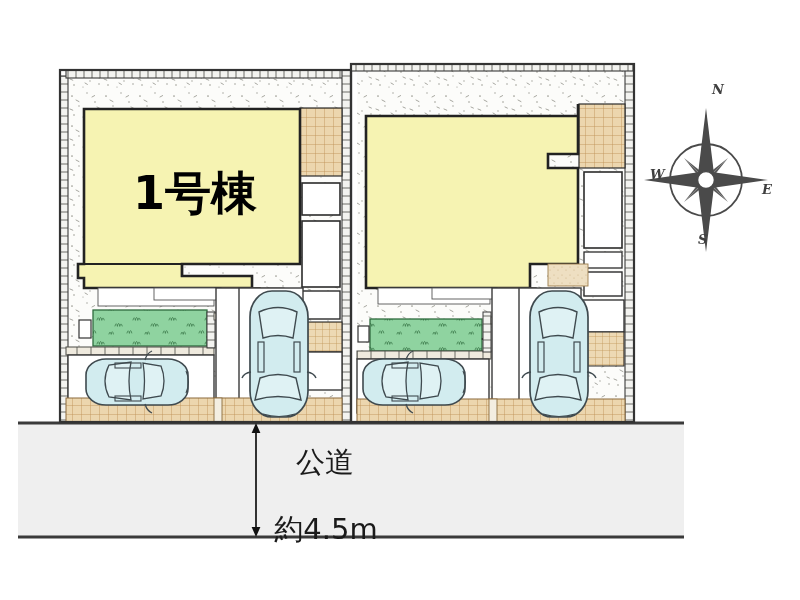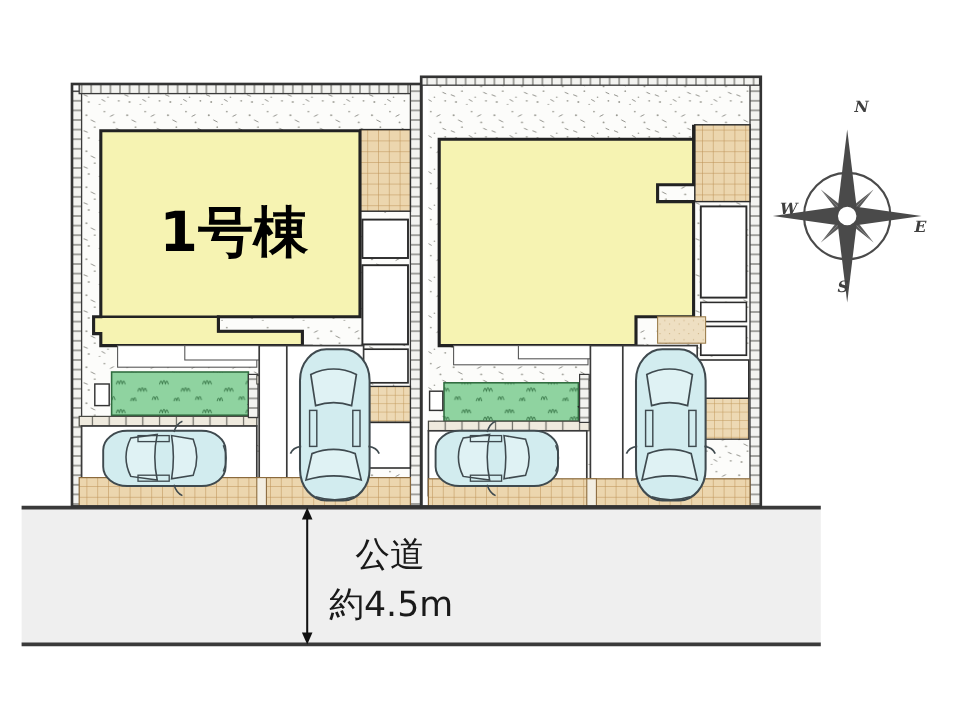--- a/index.html
+++ b/index.html
@@ -275,21 +275,21 @@
       </g>
       <circle cx="0" cy="0" r="8.5" fill="#ffffff" stroke="#4a4a4a" stroke-width="1.6"></circle>
     </g>
   </svg>
 
   <div class="txt bldg-label" style="left:133px; top:170px;">1号棟</div>
 
 
   <div class="txt road-label" style="left:265px; top:424px; width:120px;margin-top:21px;">公道</div>
 
-  <div class="txt road-label" style="left:260px; top:486px; width:132px;">約4.5m</div>
+  <div class="txt road-label" style="left:260px; top:512px; width:132px;">約4.5m</div>
 
   <div class="txt compass-letter" style="left:712px; top:82px;">N</div>
 
   <div class="txt compass-letter" style="left:762px; top:182px;">E</div>
 
   <div class="txt compass-letter" style="left:698px; top:232px;">S</div>
 
   <div class="txt compass-letter" style="left:650px; top:167px;">W</div>
 
 </div>

